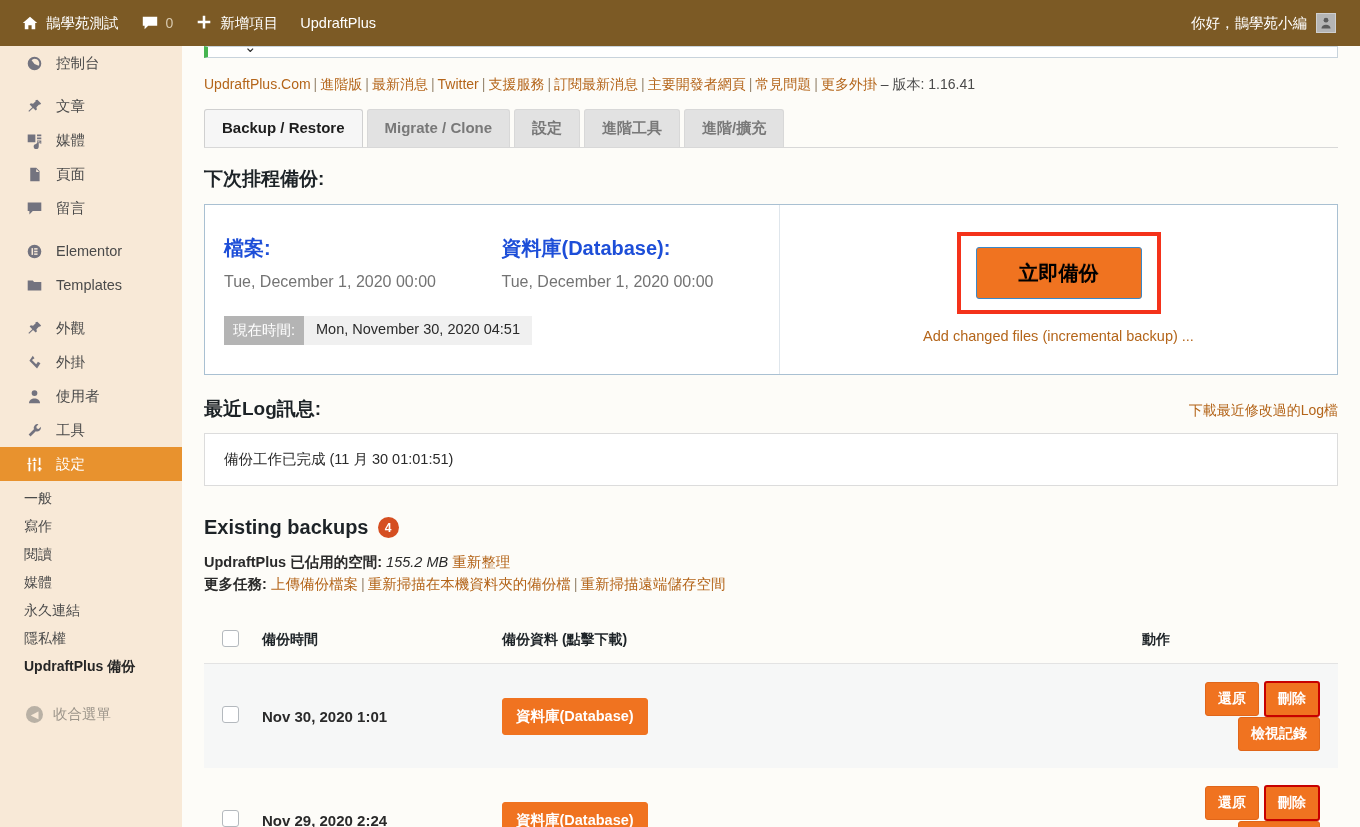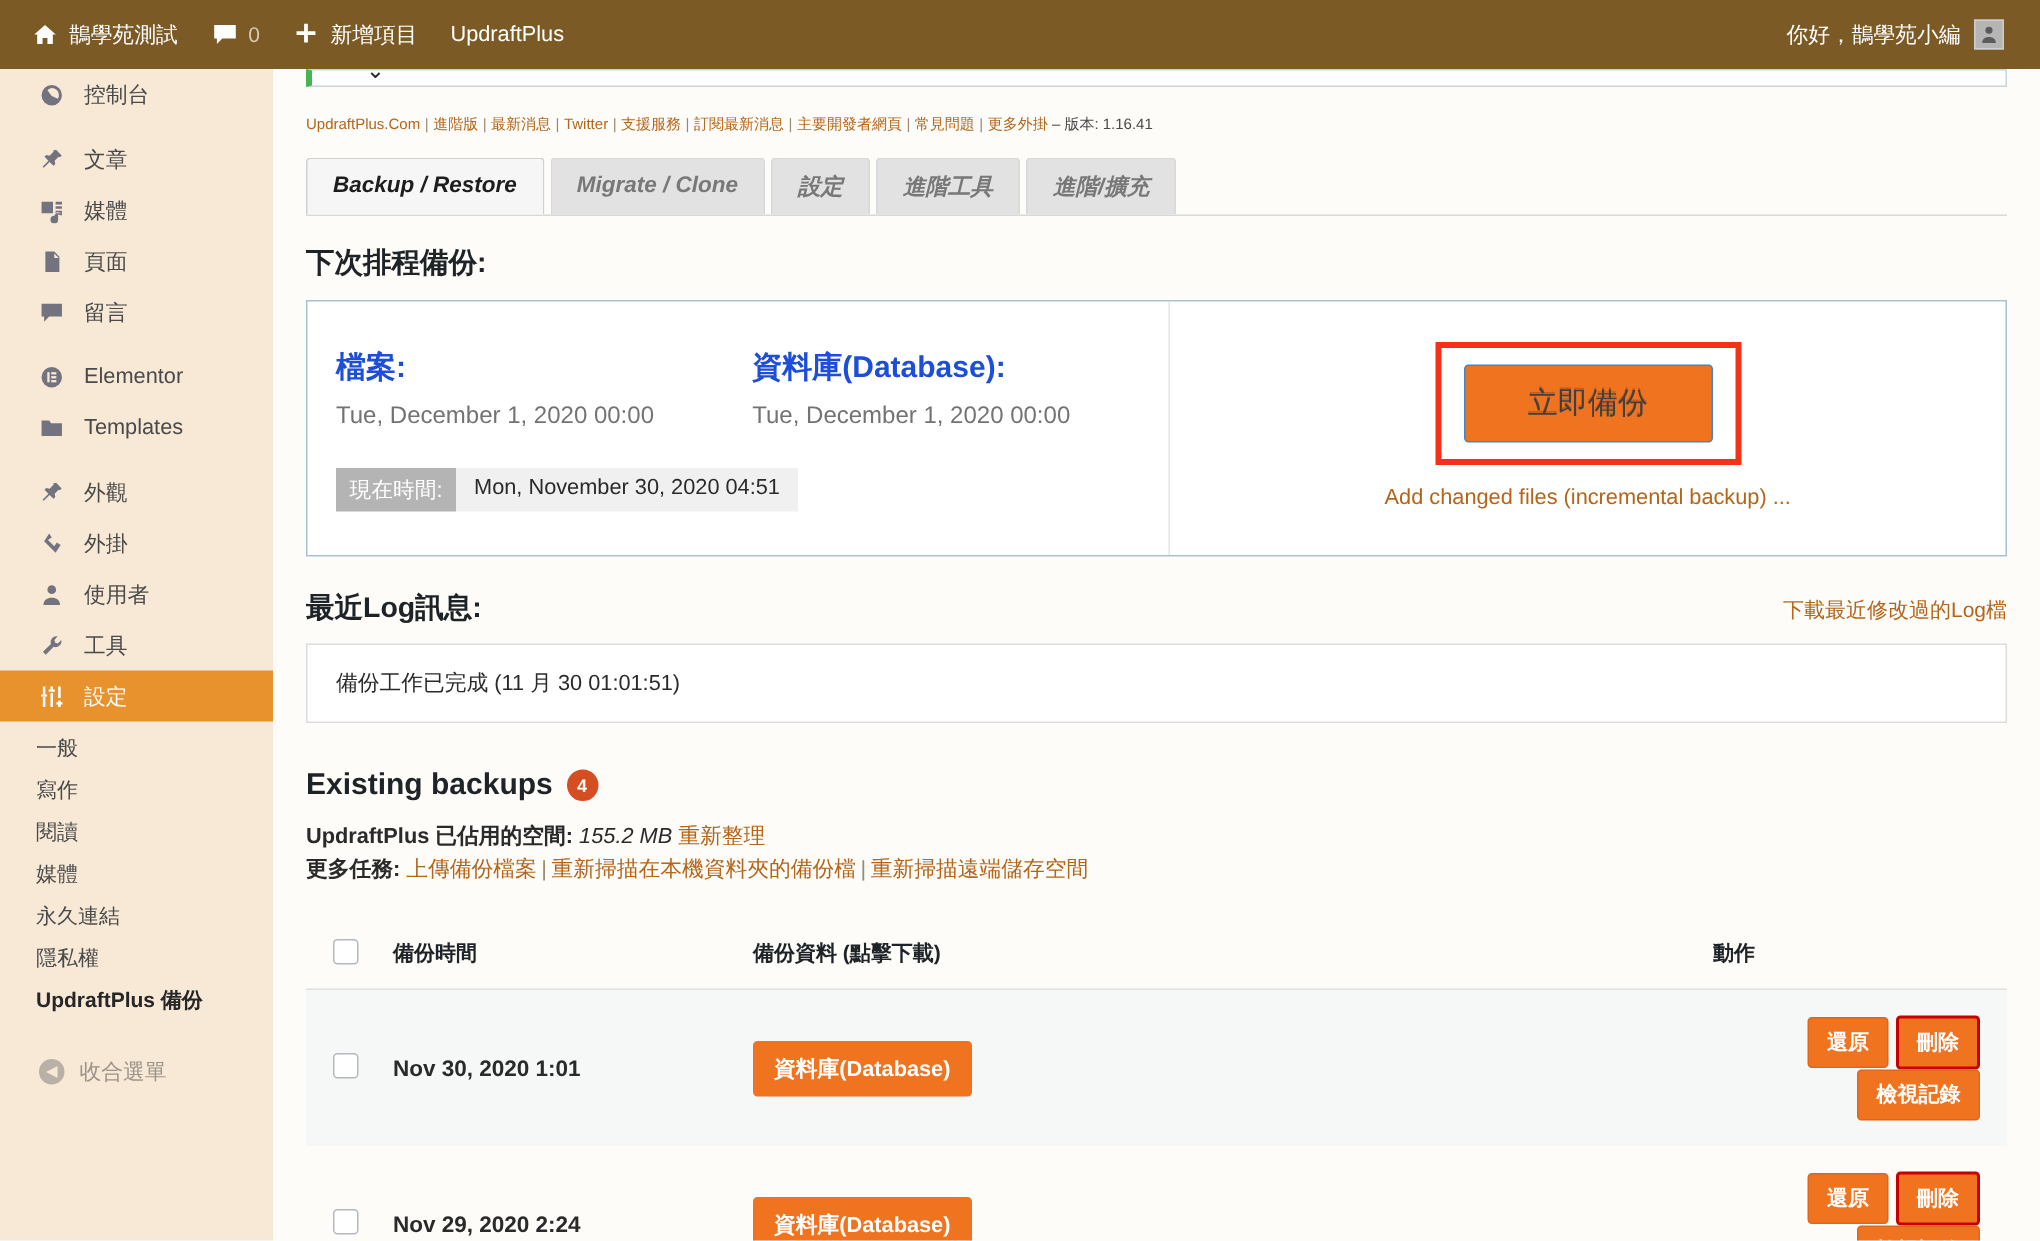--- a/index.html
+++ b/index.html
@@ -86,31 +86,30 @@
     margin: 0 22px; height: 12px;
     background: #fff; border: 1px solid #c8d3dc; border-left: 4px solid #46b450;
     position: relative; overflow: hidden;
   }
   #notice-chevron {
     position:absolute; left: 36px; top: -9px; color: #2a2a2a; font-size: 15px;
   }
 
   
   #plugin-links {
-    padding: 18px 22px 0 22px; font-size: 10px; color: #8a6a3a;
+    padding: 18px 22px 0 22px; font-size: 14px; color: #8a6a3a;
   }
   #plugin-links a { color: #b4651a; text-decoration: none; cursor: pointer; }
   #plugin-links .sep { color: #9a8a73; margin: 0 3px; }
   #plugin-links .ver { color: #4a4a4a; }
 
   
   #tabs {
     display: flex; gap: 4px; padding: 15px 22px 0 22px;
     position: relative;
-    font-style: italic;
   }
   .tab {
     padding: 9px 17px; font-size: 15px; font-weight: bold;
     background: #e2e2e2; color: #787878;
     border: 1px solid #d8d8d8; border-bottom: none;
     border-radius: 3px 3px 0 0; cursor: pointer;
   }
   .tab.active { background: #f6f6f6; color: #1d1d1d; border-color: #d0d0d0; }
   #tabs-rule {
     margin: 0 22px; border-bottom: 1px solid #d8d8d8; height: 0;
@@ -135,21 +134,21 @@
   #current-time-label { background: #b4b4b4; color: #fff; padding: 5px 9px; }
   #current-time-value { background: #f0f0f0; color: #2a2a2a; padding: 5px 12px; }
   #schedule-right {
     flex: 1; display: flex; flex-direction: column;
     align-items: center; justify-content: center; padding-bottom: 4px;
   }
   #backup-now-highlight {
     border: 4px solid #f4321a; background: #fff; padding: 11px 15px;
   }
   #backup-now-btn {
-    background: #f07320; color: #404040; font-size: 20px; font-weight: normal;
+    background: #f07320; color: #000000; font-size: 20px; font-weight: bold;
     border: 1px solid #3a88c8; border-radius: 3px;
     padding: 15px 42px; cursor: pointer; line-height: 1;
     text-shadow: 0 -1px 0 rgba(0,0,0,0.18);
   }
   #incremental-link {
     margin-top: 14px; font-size: 14.5px; color: #b4651a;
     text-decoration: none; cursor: pointer;
   }
 
   

